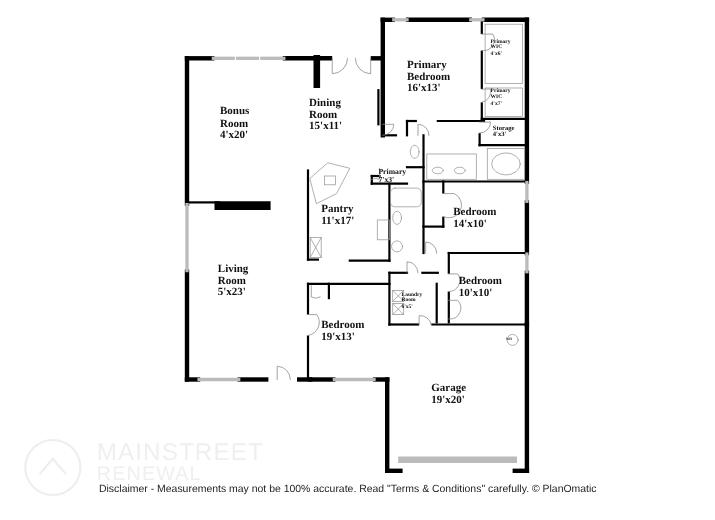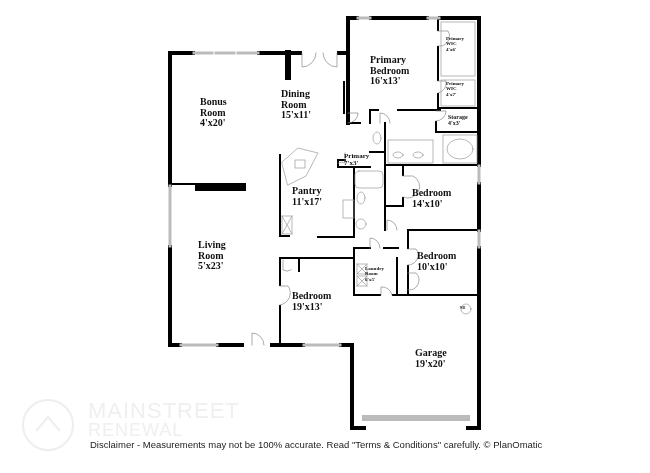--- a/index.html
+++ b/index.html
@@ -211,21 +211,21 @@
 </div>
 <div class="lbl big" style="left:198px;top:240px;width:50px;">
   <span>Living</span>
   <span>Room</span>
   <span>5'x23'</span>
 </div>
 <div class="lbl big" style="left:292px;top:291px;width:56px;">
   <span>Bedroom</span>
   <span>19'x13'</span>
 </div>
-<div class="lbl big" style="left:415px;top:348px;width:56px;">
+<div class="lbl big" style="left:392px;top:348px;width:56px;">
   <span>Garage</span>
   <span>19'x20'</span>
 </div>
 <div class="lbl" style="left:460px;top:307px;width:12px;font-size:3px;">WH</div>
 
 <svg class="logo" viewBox="0 0 56 56">
   <circle cx="28" cy="28" r="25" fill="none" stroke="#eee" stroke-width="2"></circle>
   <path d="M16 34 L28 20 L40 34" fill="none" stroke="#eee" stroke-width="2"></path>
 </svg>
 <div class="brand">

